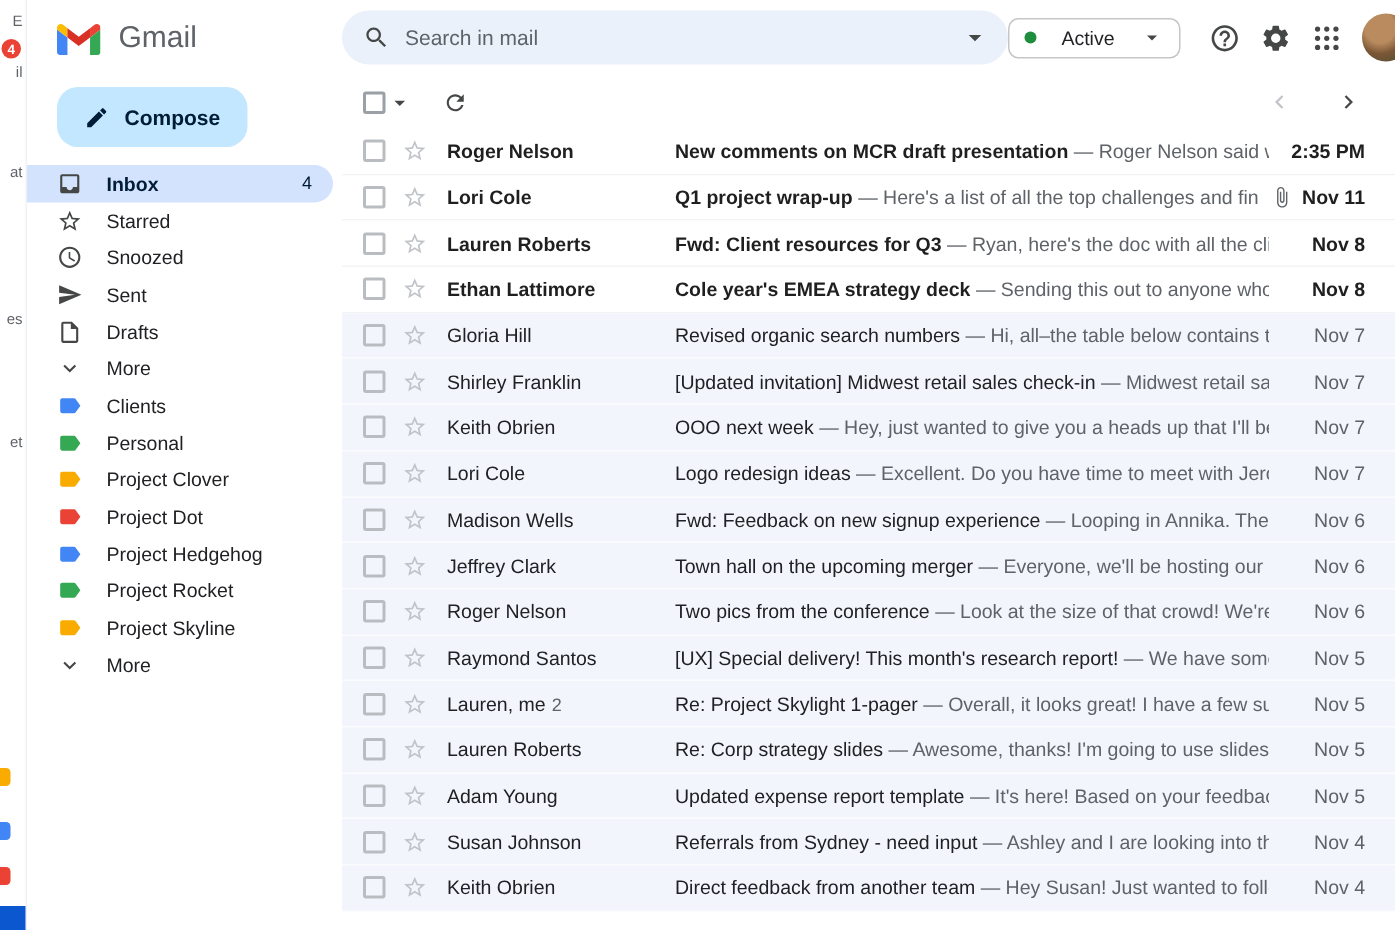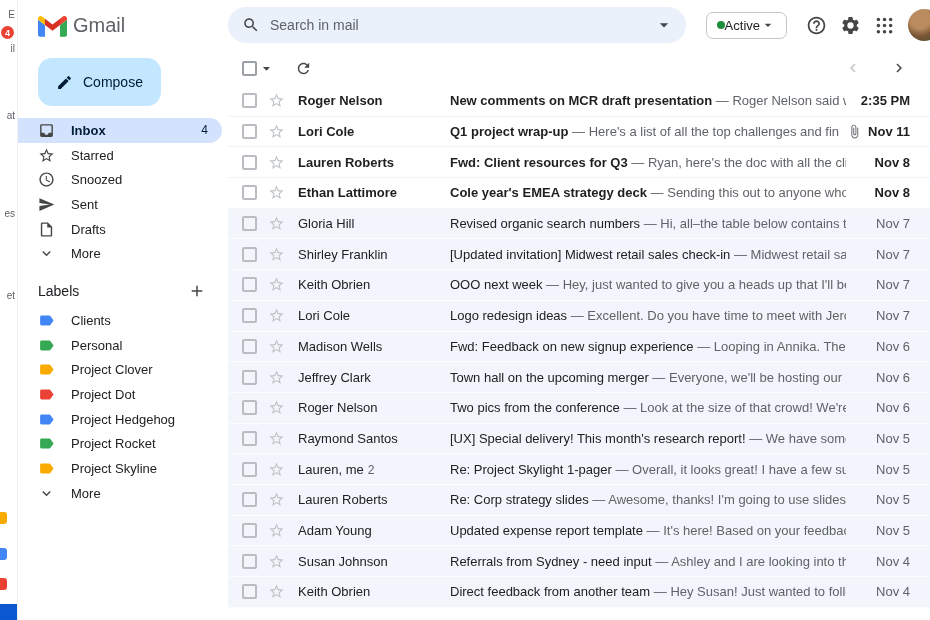--- a/index.html
+++ b/index.html
@@ -11,43 +11,43 @@
   .left-strip{width:18px;flex:none;position:relative;border-right:1px solid #f0f1f2;overflow:hidden;font-size:10px;color:#5f6368;background:#fff}
   .strip-frag{position:absolute;right:2px;white-space:nowrap}
   .strip-badge{position:absolute;top:26px;left:1px;width:13px;height:13px;border-radius:50%;background:var(--badge-red,#ea4335);color:#fff;font-size:9px;display:flex;align-items:center;justify-content:center;font-weight:700}
   .strip-shape{position:absolute;left:-5px;width:12px;height:12px;border-radius:3px}
   .strip-bottom{position:absolute;left:0;bottom:0;width:18px;height:16px}
 
   .main-col{flex:1;display:flex;flex-direction:column;min-width:0}
 
   
   .topbar{height:50px;display:flex;align-items:center;flex:none}
-  .logo-area{width:210px;display:flex;align-items:center;padding-left:20px;gap:6px;flex:none}
+  .logo-area{width:210px;display:flex;align-items:center;padding-left:20px;gap:12px;flex:none}
   .gmail-logo{width:29px;height:23px;display:inline-flex}
   .gmail-logo svg{width:100%;height:100%}
   .logo-text{font-size:20px;color:#5f6368}
   .search-area{flex:1;display:flex;align-items:center;min-width:0}
   .search-bar{width:458px;height:36px;background:var(--search-bg,#eaf1fb);border-radius:20px;display:flex;align-items:center;padding:0 12px 0 14px;gap:10px}
   .icon{display:inline-flex;align-items:center;justify-content:center}
   .icon svg{width:100%;height:100%}
   .search-icon{width:18px;height:18px;color:#444746}
   .search-text{font-size:14px;color:#5f6368;flex:1;white-space:nowrap;overflow:hidden}
   .search-caret{width:20px;height:20px;color:#444746}
   .topbar-right{display:flex;align-items:center;gap:13px;margin-left:auto;padding-right:0}
-  .active-chip{display:flex;align-items:center;gap:0;border:1px solid #c4c7c5;border-radius:7px;height:27px;padding:0 10px;font-size:13px;color:#202124;margin-right:6px}
+  .active-chip{display:flex;align-items:center;gap:17px;border:1px solid #c4c7c5;border-radius:7px;height:27px;padding:0 10px;font-size:13px;color:#202124;margin-right:6px}
   .active-dot{width:8px;height:8px;border-radius:50%;background:var(--active-dot,#1e8e3e)}
   .chip-caret{width:16px;height:16px;color:#444746}
   .tb-icon{width:21px;height:21px;color:#444746}
   .avatar{width:32px;height:32px;border-radius:50%;flex:none;margin-right:-10px;background:radial-gradient(circle at 38% 30%,#b98b5e 0 34%,#7a5636 58%,#44502f 100%)}
 
   .body-row{flex:1;display:flex;min-height:0}
 
   
   .sidebar{width:210px;flex:none;padding-top:4px;overflow:hidden}
-  .compose-btn{margin:4px 0 12px 20px;height:48px;border-radius:14px;background:var(--compose-bg,#c2e7ff);display:inline-flex;align-items:center;gap:10px;padding:0 18px;font-size:14px;font-weight:400;color:#001d35;cursor:pointer}
+  .compose-btn{margin:4px 0 12px 20px;height:40px;border-radius:14px;background:var(--compose-bg,#c2e7ff);display:inline-flex;align-items:center;gap:10px;padding:0 18px;font-size:14px;font-weight:700;color:#001d35;cursor:pointer}
   .compose-icon{width:17px;height:17px;color:#001d35}
   .nav-item{height:24.7px;display:flex;align-items:center;gap:16px;padding-left:20px;padding-right:14px;margin-right:6px;font-size:13px;color:#202124;border-radius:0 16px 16px 0;cursor:pointer}
   .nav-icon{width:17px;height:17px;color:#444746;flex:none}
   .nav-label{flex:1;white-space:nowrap;overflow:hidden}
   .nav-count{font-size:12px;font-weight:500}
   .nav-item.selected{background:var(--selected-bg,#d3e3fd);font-weight:700;color:#001d35}
   .labels-head{display:flex;align-items:center;margin:16px 0 8px;padding-left:20px;padding-right:22px;font-size:14px;font-weight:500;color:#202124}
   .labels-title{flex:1}
   .plus-icon{width:18px;height:18px;color:#444746;cursor:pointer}
 
@@ -222,28 +222,20 @@
             <div class="nav-item">
     <span class="icon nav-icon">
                 <svg viewBox="0 0 24 24" fill="currentColor">
                   <path d="M16.59 8.59 12 13.17 7.41 8.59 6 10l6 6 6-6z"></path>
                 </svg>
               </span>
     <span class="nav-label">More</span>
     <span class="nav-count"></span>
   </div>
           </div>
-        <div class="labels-head">
-          <span class="labels-title">Labels</span>
-          <span class="icon plus-icon">
-              <svg viewBox="0 0 24 24" fill="currentColor">
-                <path d="M19 13h-6v6h-2v-6H5v-2h6V5h2v6h6z"></path>
-              </svg>
-            </span>
-        </div>
         <div>
             <div class="nav-item label-item">
     <span class="icon nav-icon" style="color: rgb(66, 133, 244);">
                 <svg viewBox="0 0 24 24" fill="currentColor">
                   <path d="M17.63 5.84C17.27 5.33 16.67 5 16 5L5 5.01C3.9 5.01 3 5.9 3 7v10c0 1.1.9 1.99 2 1.99L16 19c.67 0 1.27-.33 1.63-.84L22 12l-4.37-6.16z"></path>
                 </svg>
               </span>
     <span class="nav-label">Clients</span>
   </div>
             <div class="nav-item label-item">

